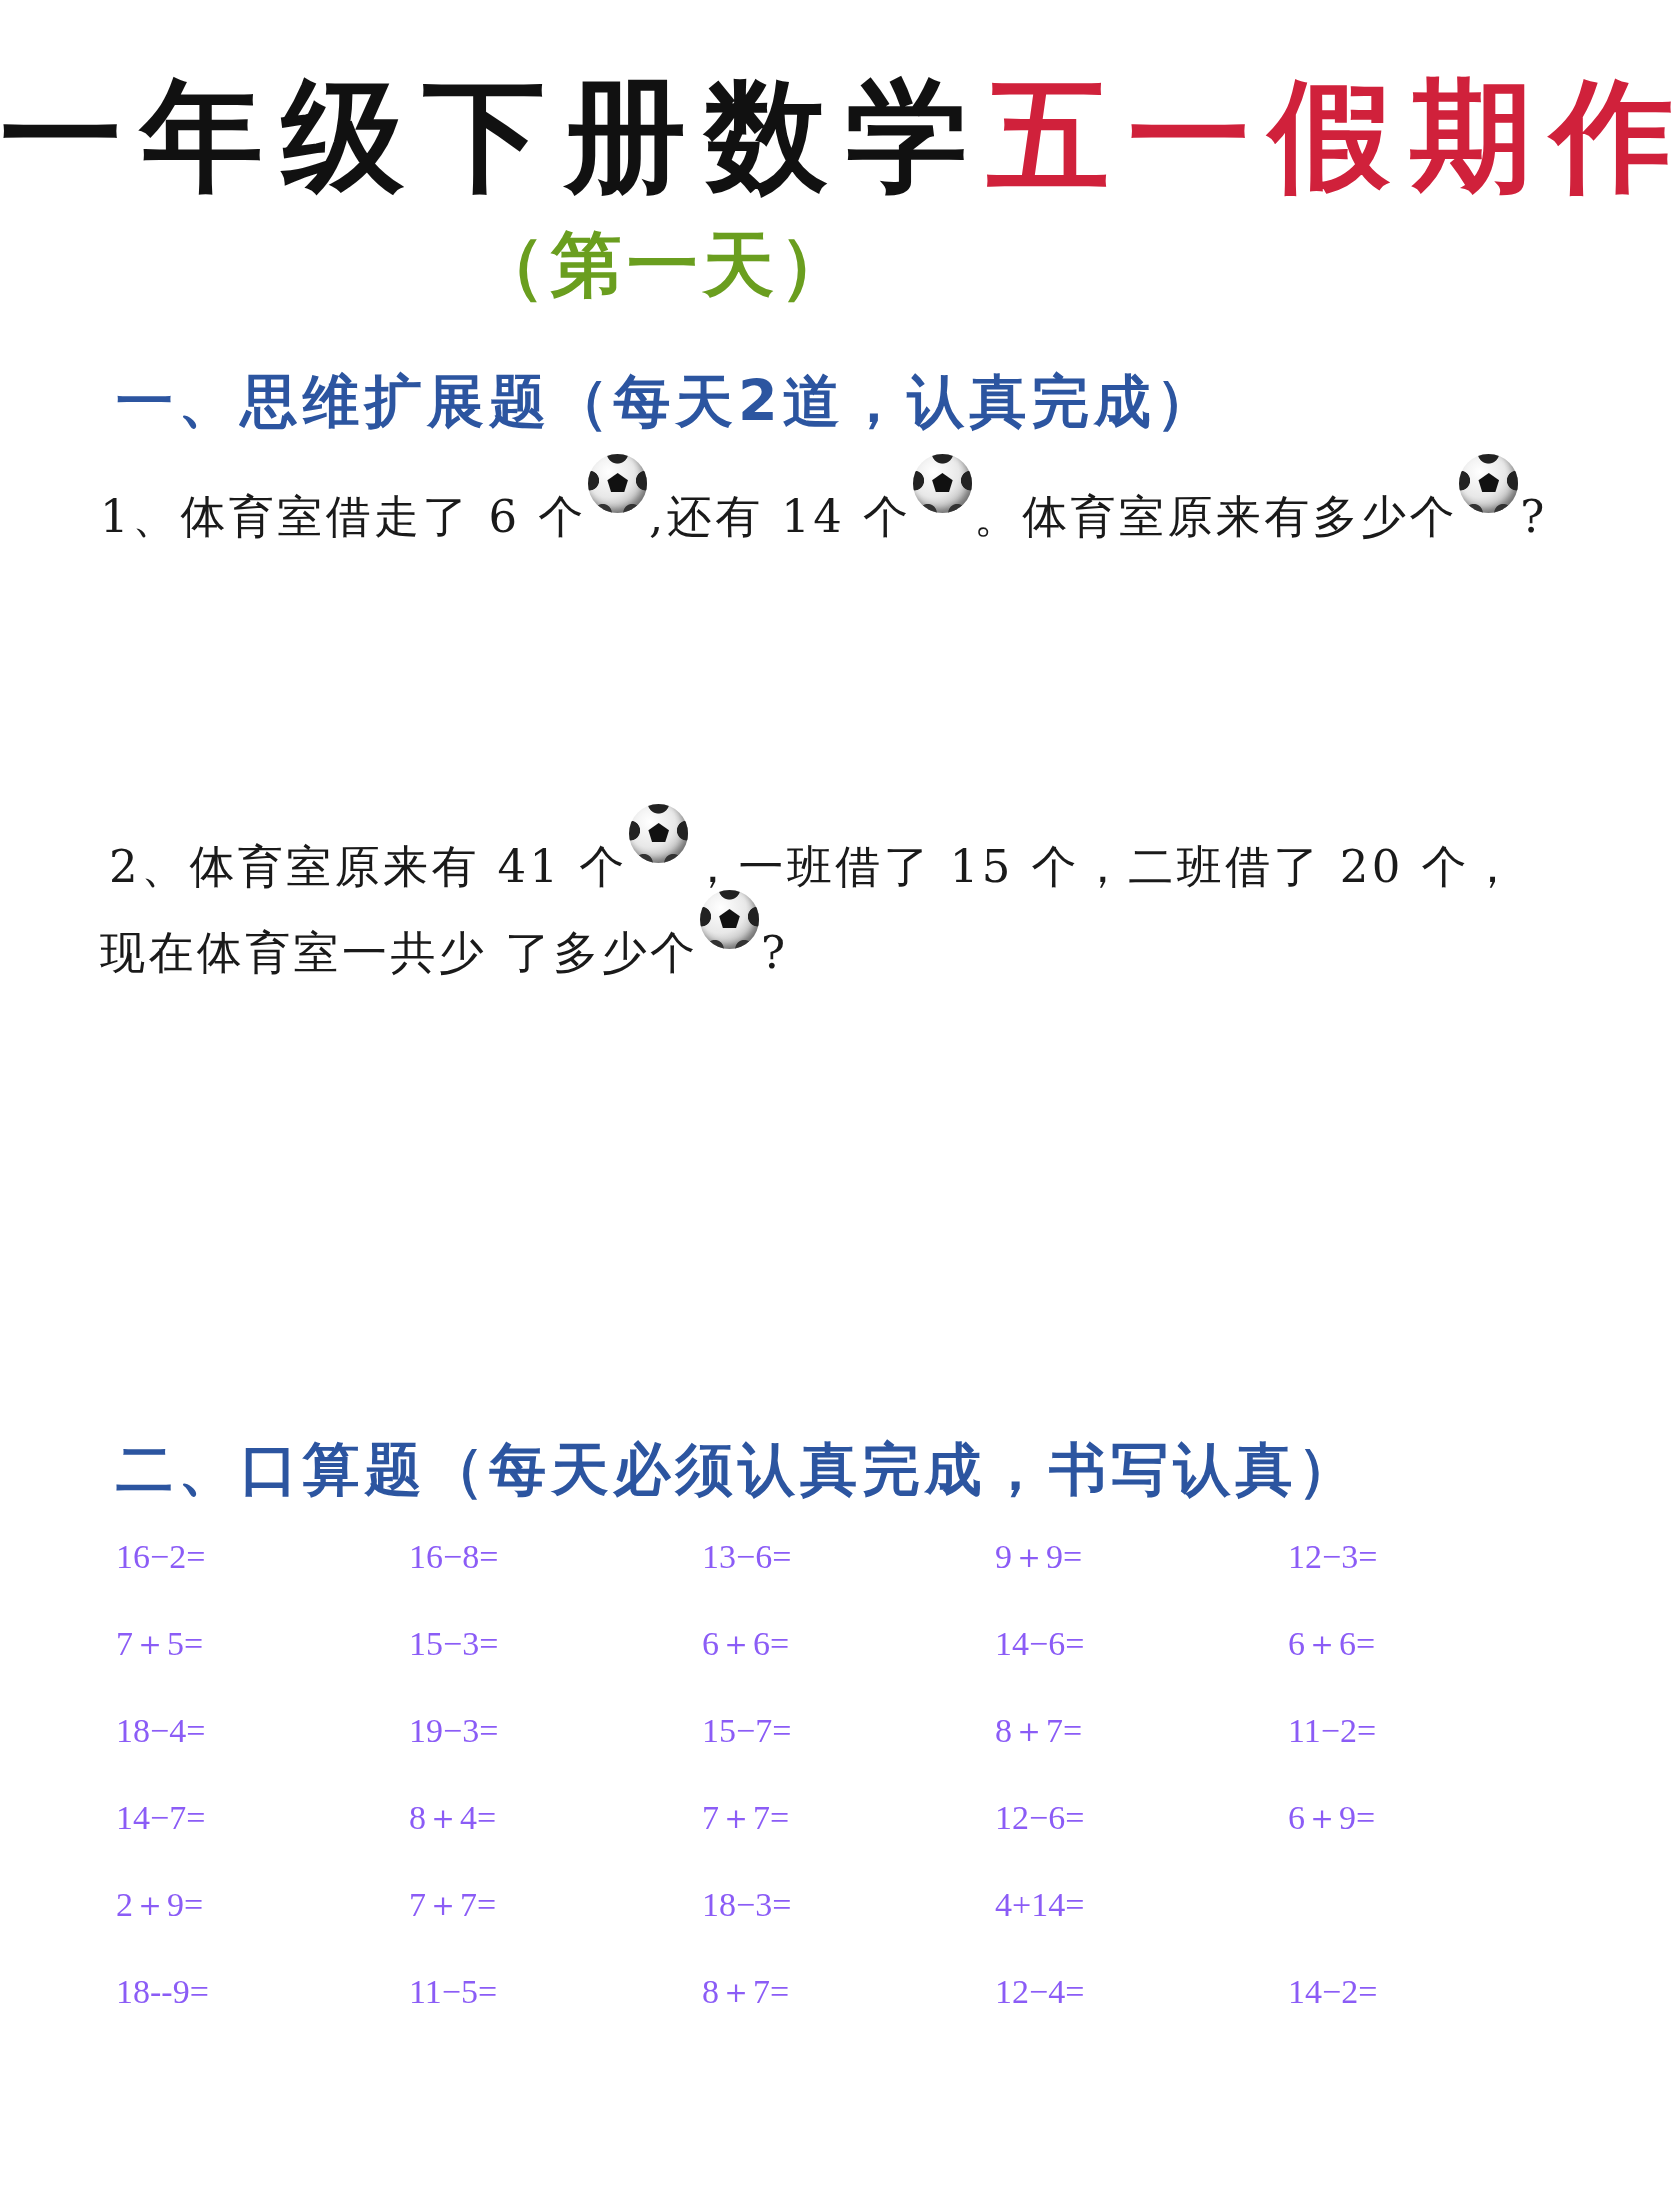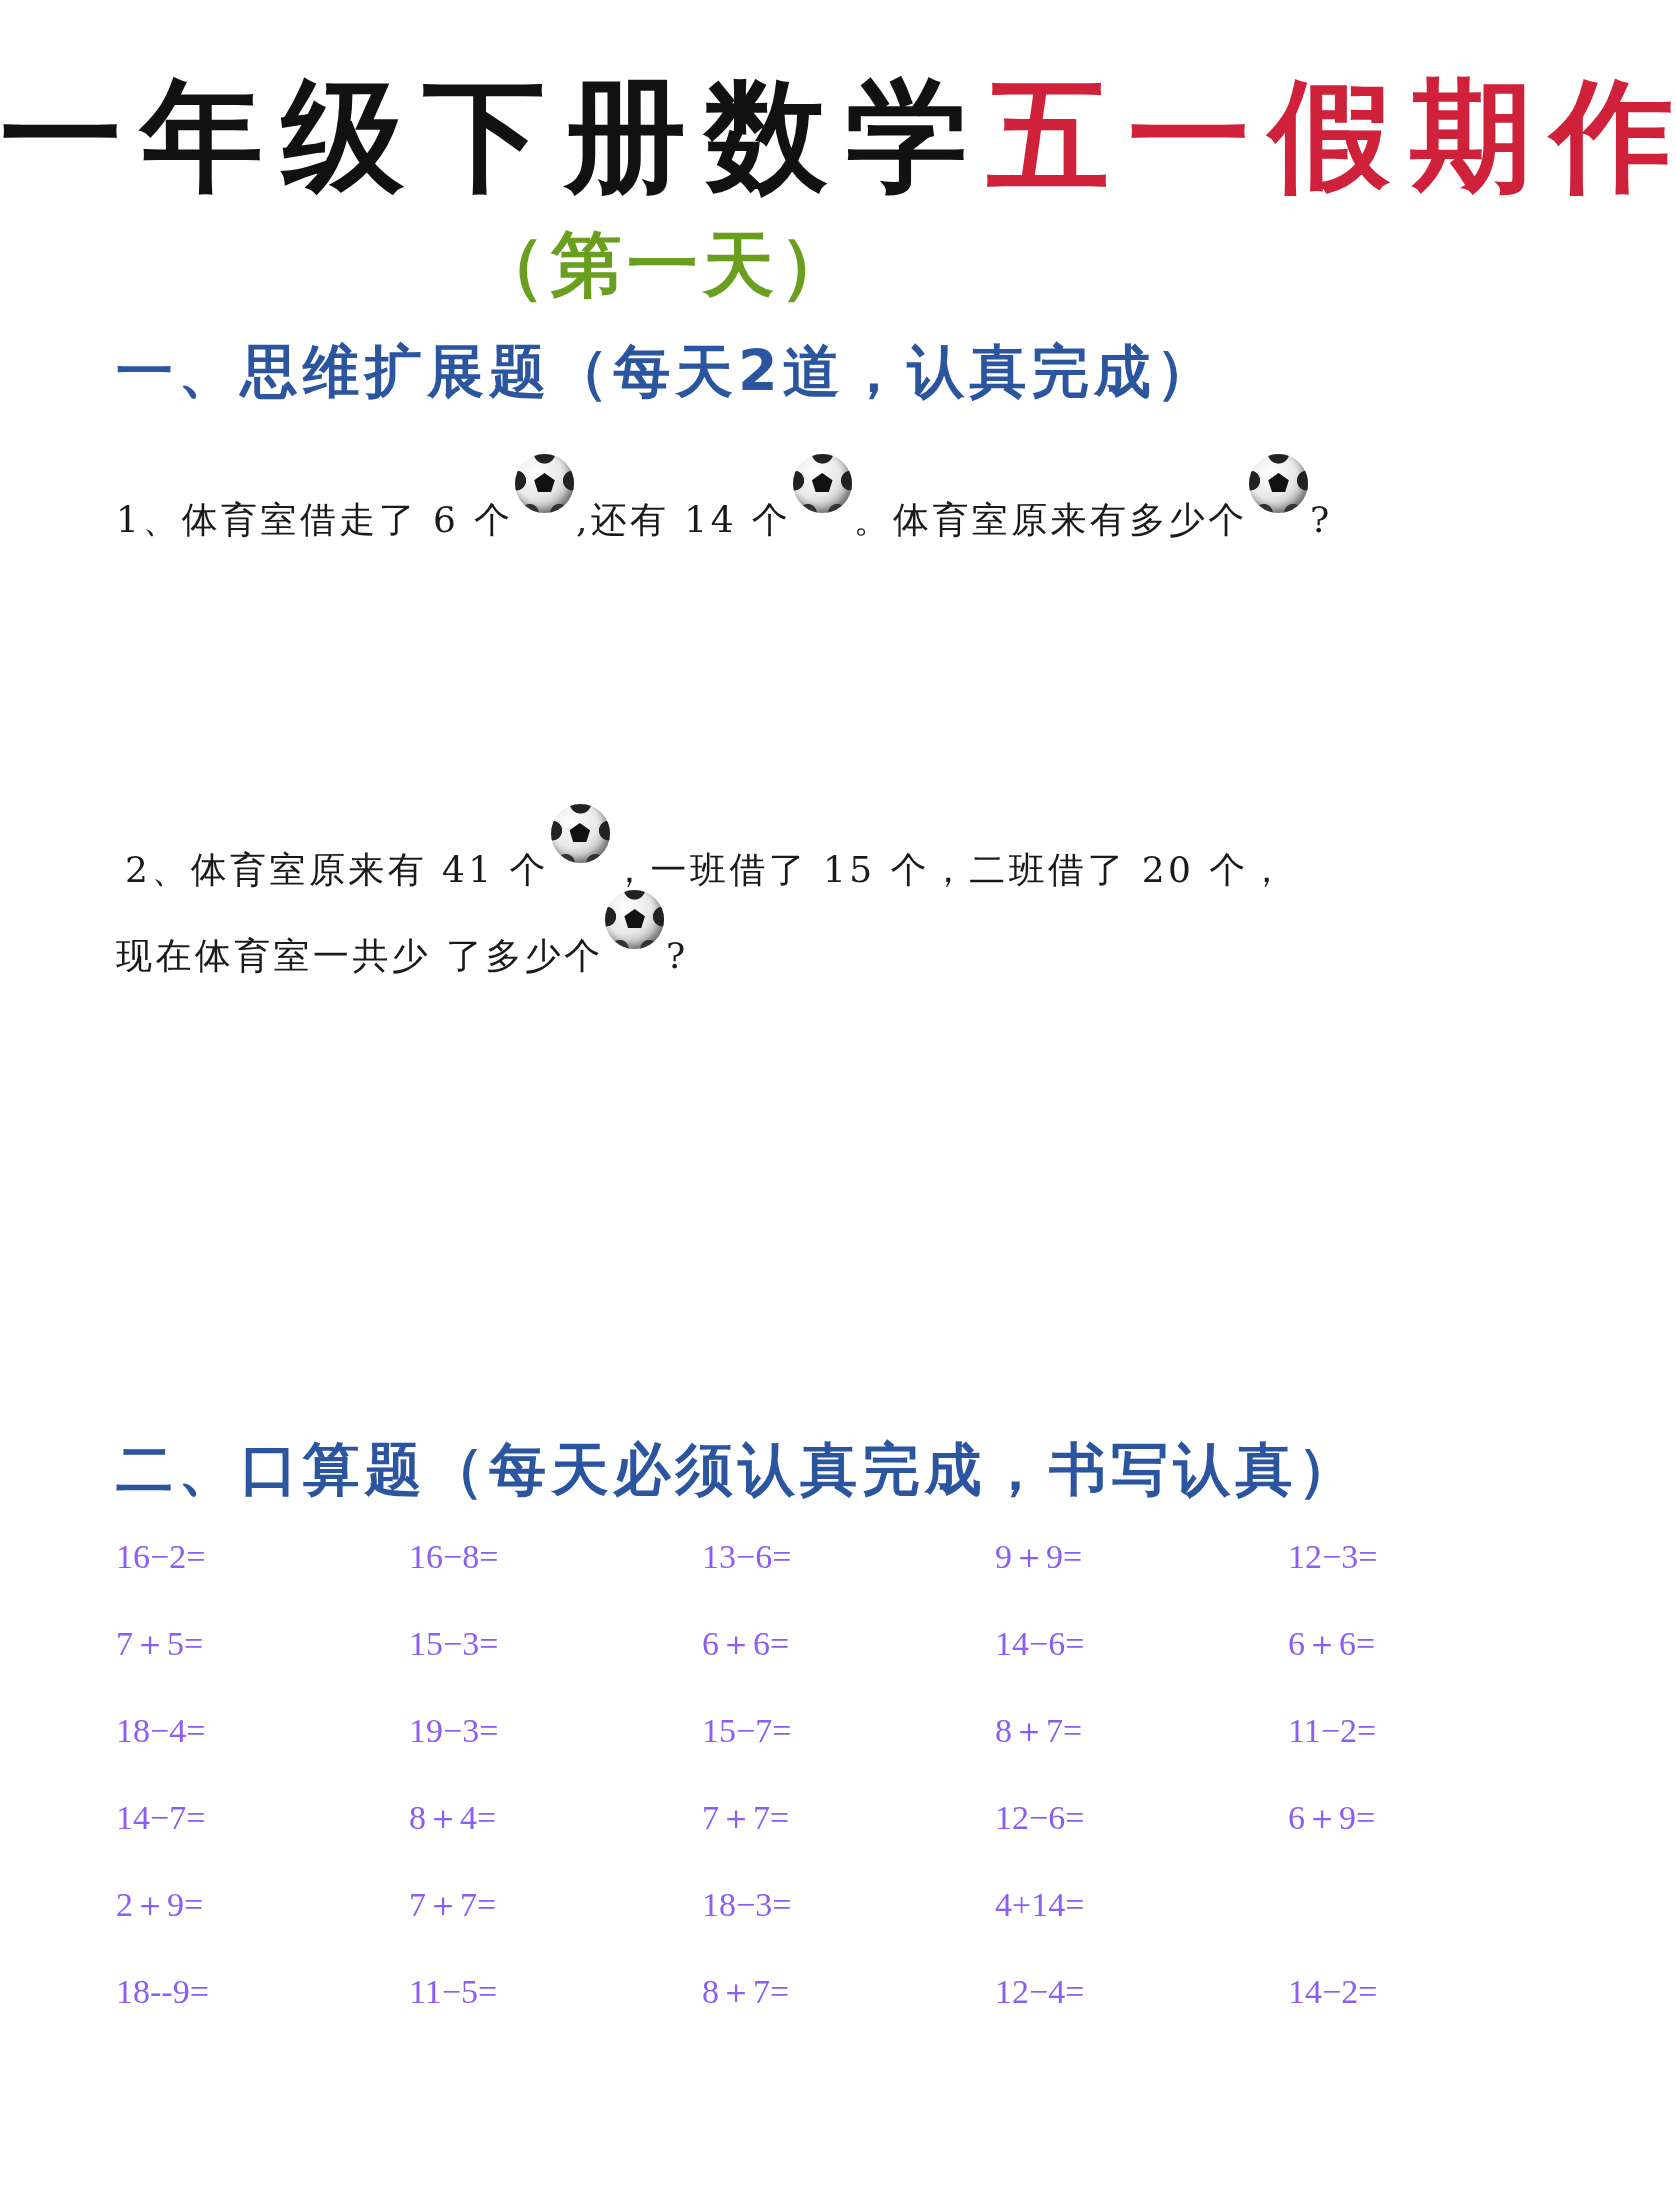--- a/index.html
+++ b/index.html
@@ -9,21 +9,21 @@
            font-family:"DejaVu Sans", sans-serif; font-weight:bold; font-size:122px;
            letter-spacing:19px; line-height:138px; white-space:nowrap; }
   .title .black { color:#111111; }
   .title .red { color:#D0213B; }
   .subtitle { position:absolute; top:222px; left:0; width:1330px; text-align:center;
               font-family:"DejaVu Sans", sans-serif; font-weight:bold; font-size:71px;
               color:#6A9E1F; line-height:86px; letter-spacing:5.2px; }
   .section-heading { position:absolute; left:116px; font-family:"DejaVu Sans", sans-serif;
               font-weight:bold; font-size:57px; color:#2C55A0; letter-spacing:5.2px;
               line-height:69px; white-space:nowrap; }
-  .problem { position:absolute; left:116px; font-size:36px; line-height:86px;
+  .problem { position:absolute; left:100px; font-size:45px; line-height:86px;
              letter-spacing:3.4px; white-space:nowrap; color:#1a1a1a; }
   .ball { display:inline-block; width:59px; height:59px; border-radius:50%;
           vertical-align:19px; position:relative; margin:0 1.7px;
           background: radial-gradient(circle at 35% 30%, #ffffff 0%, #e8e8e8 45%, #8a8a8a 100%);
           box-shadow: inset -3.4px -4.3px 6.9px rgba(0,0,0,0.35); overflow:hidden; }
   .ball::before { content:""; position:absolute; left:19px; top:19px; width:20.6px; height:19px;
           background:#111; clip-path:polygon(50% 0%,100% 38%,82% 100%,18% 100%,0% 38%); }
   .ball::after { content:""; position:absolute; left:0; top:0; width:59px; height:59px;
           background:
             radial-gradient(circle at 50% -2%, #222 0 10.3px, transparent 11.2px),
@@ -38,21 +38,21 @@
 </style>
 </head>
 <body>
 
 <div class="title">
   <span class="black">一年级下册数学</span><span class="red">五一假期作业</span>
 </div>
 
 <div class="subtitle">（第一天）</div>
 
-<div class="section-heading" style="top:337px;">一、思维扩展题（每天2道，认真完成）</div>
+<div class="section-heading" style="top:367px;">一、思维扩展题（每天2道，认真完成）</div>
 
 <div class="problem" style="top:454px;">
   <span>1、体育室借走了 6 个</span><span class="ball"></span><span>,还有 14 个</span><span class="ball"></span><span>。体育室原来有多少个</span><span class="ball"></span><span>?</span>
 </div>
 
 <div class="problem" style="top:804px;margin-left:9px;">
   <span>2、体育室原来有 41 个</span><span class="ball"></span><span>，一班借了 15 个，二班借了 20 个，</span>
 </div>
 <div class="problem" style="top:890px;">
   <span>现在体育室一共少 了多少个</span><span class="ball"></span><span>?</span>

